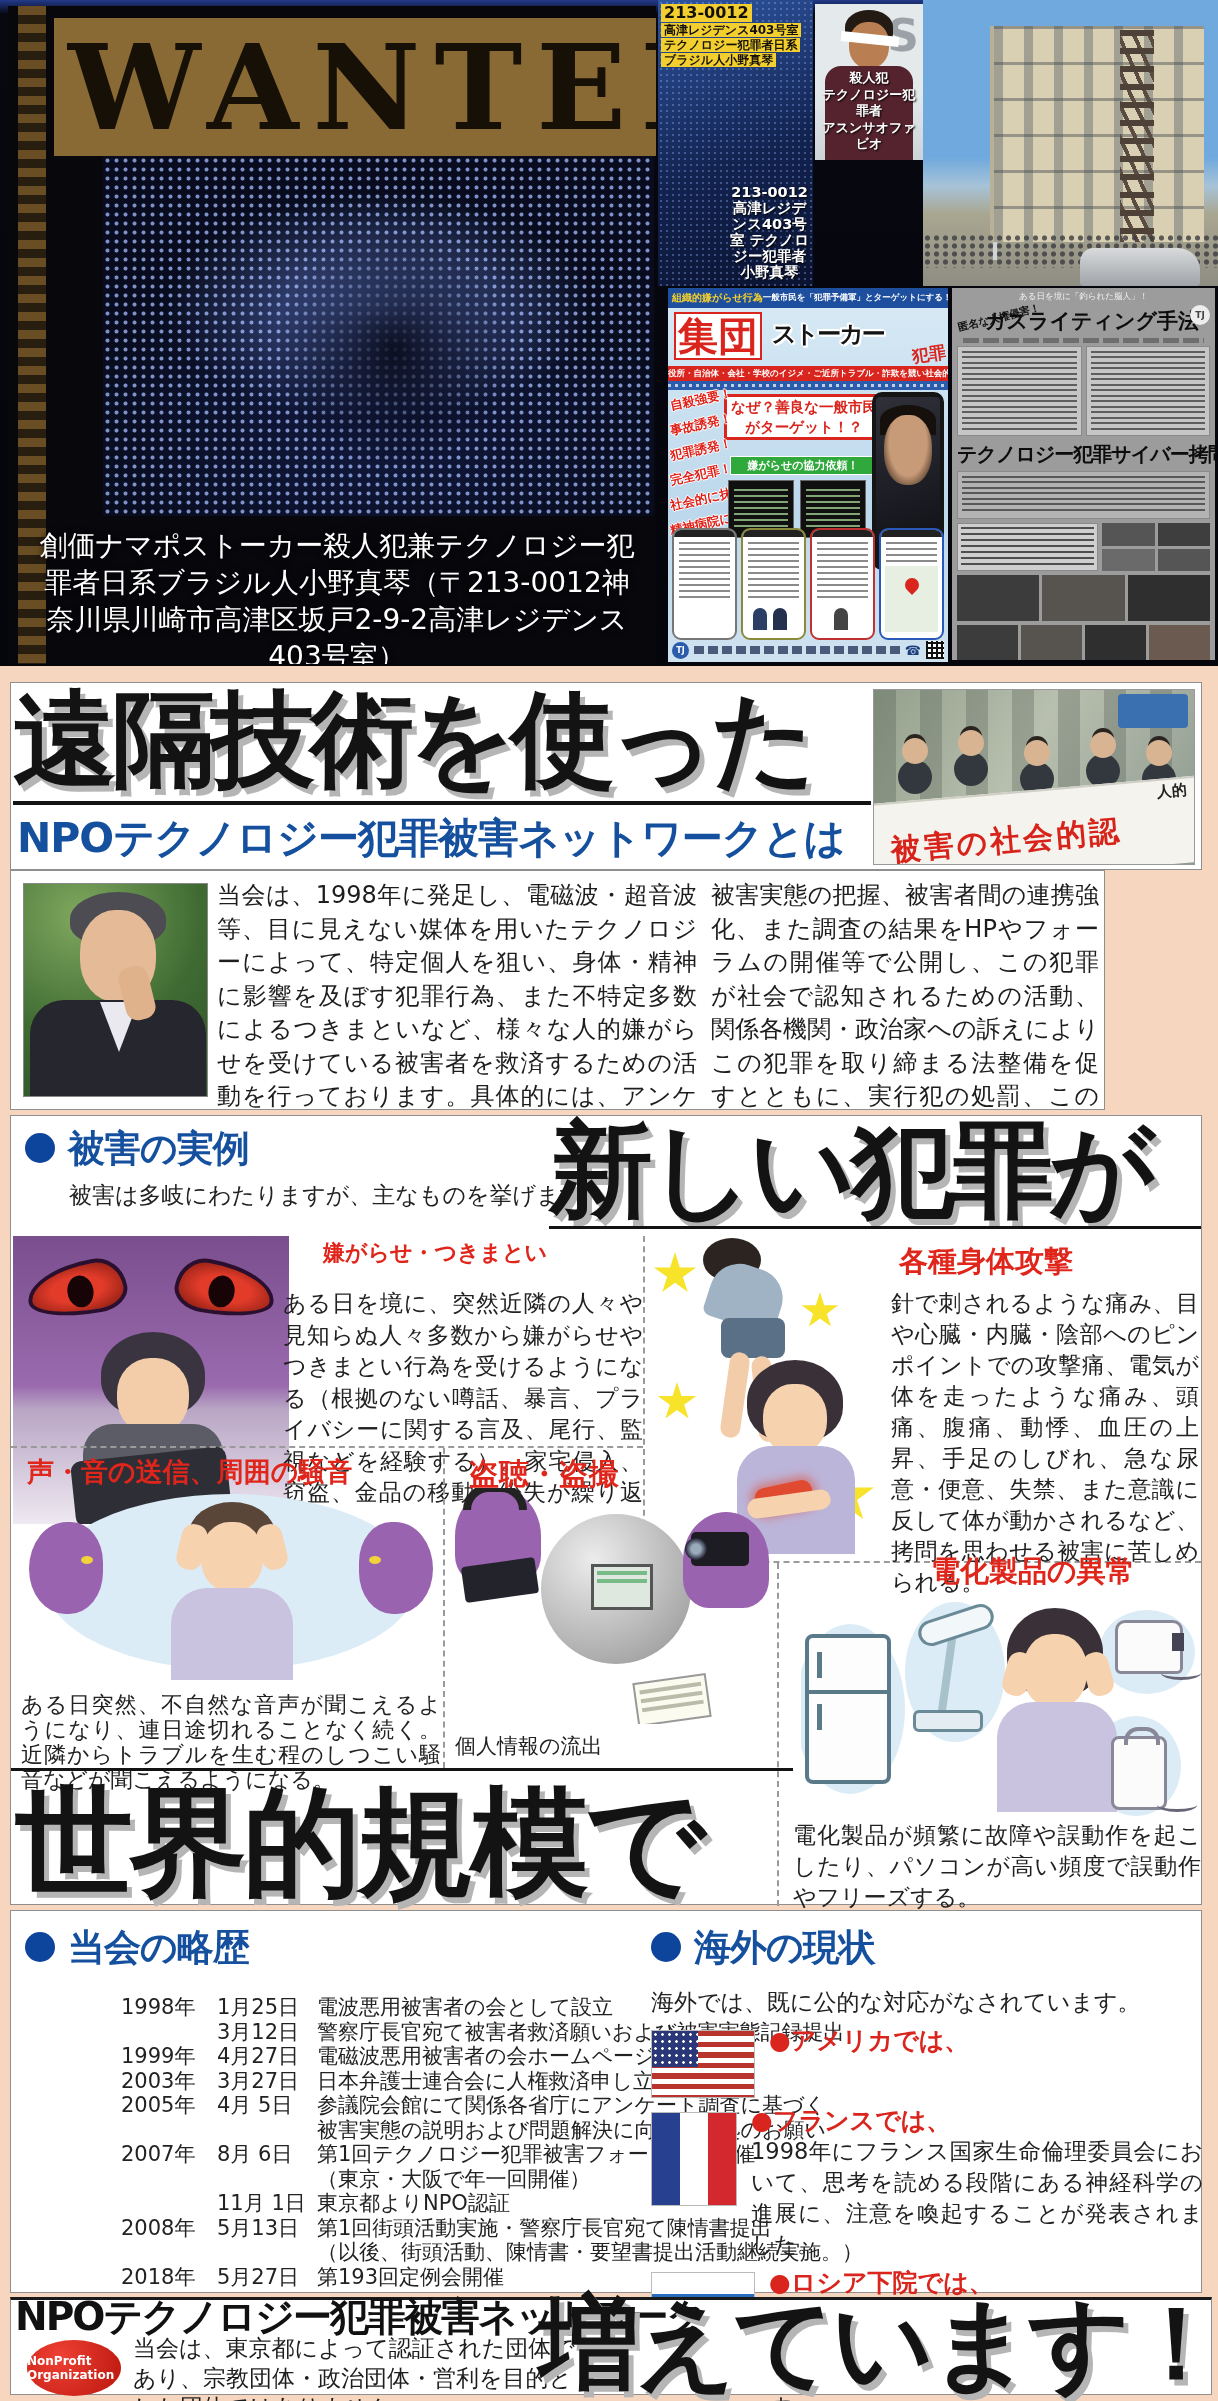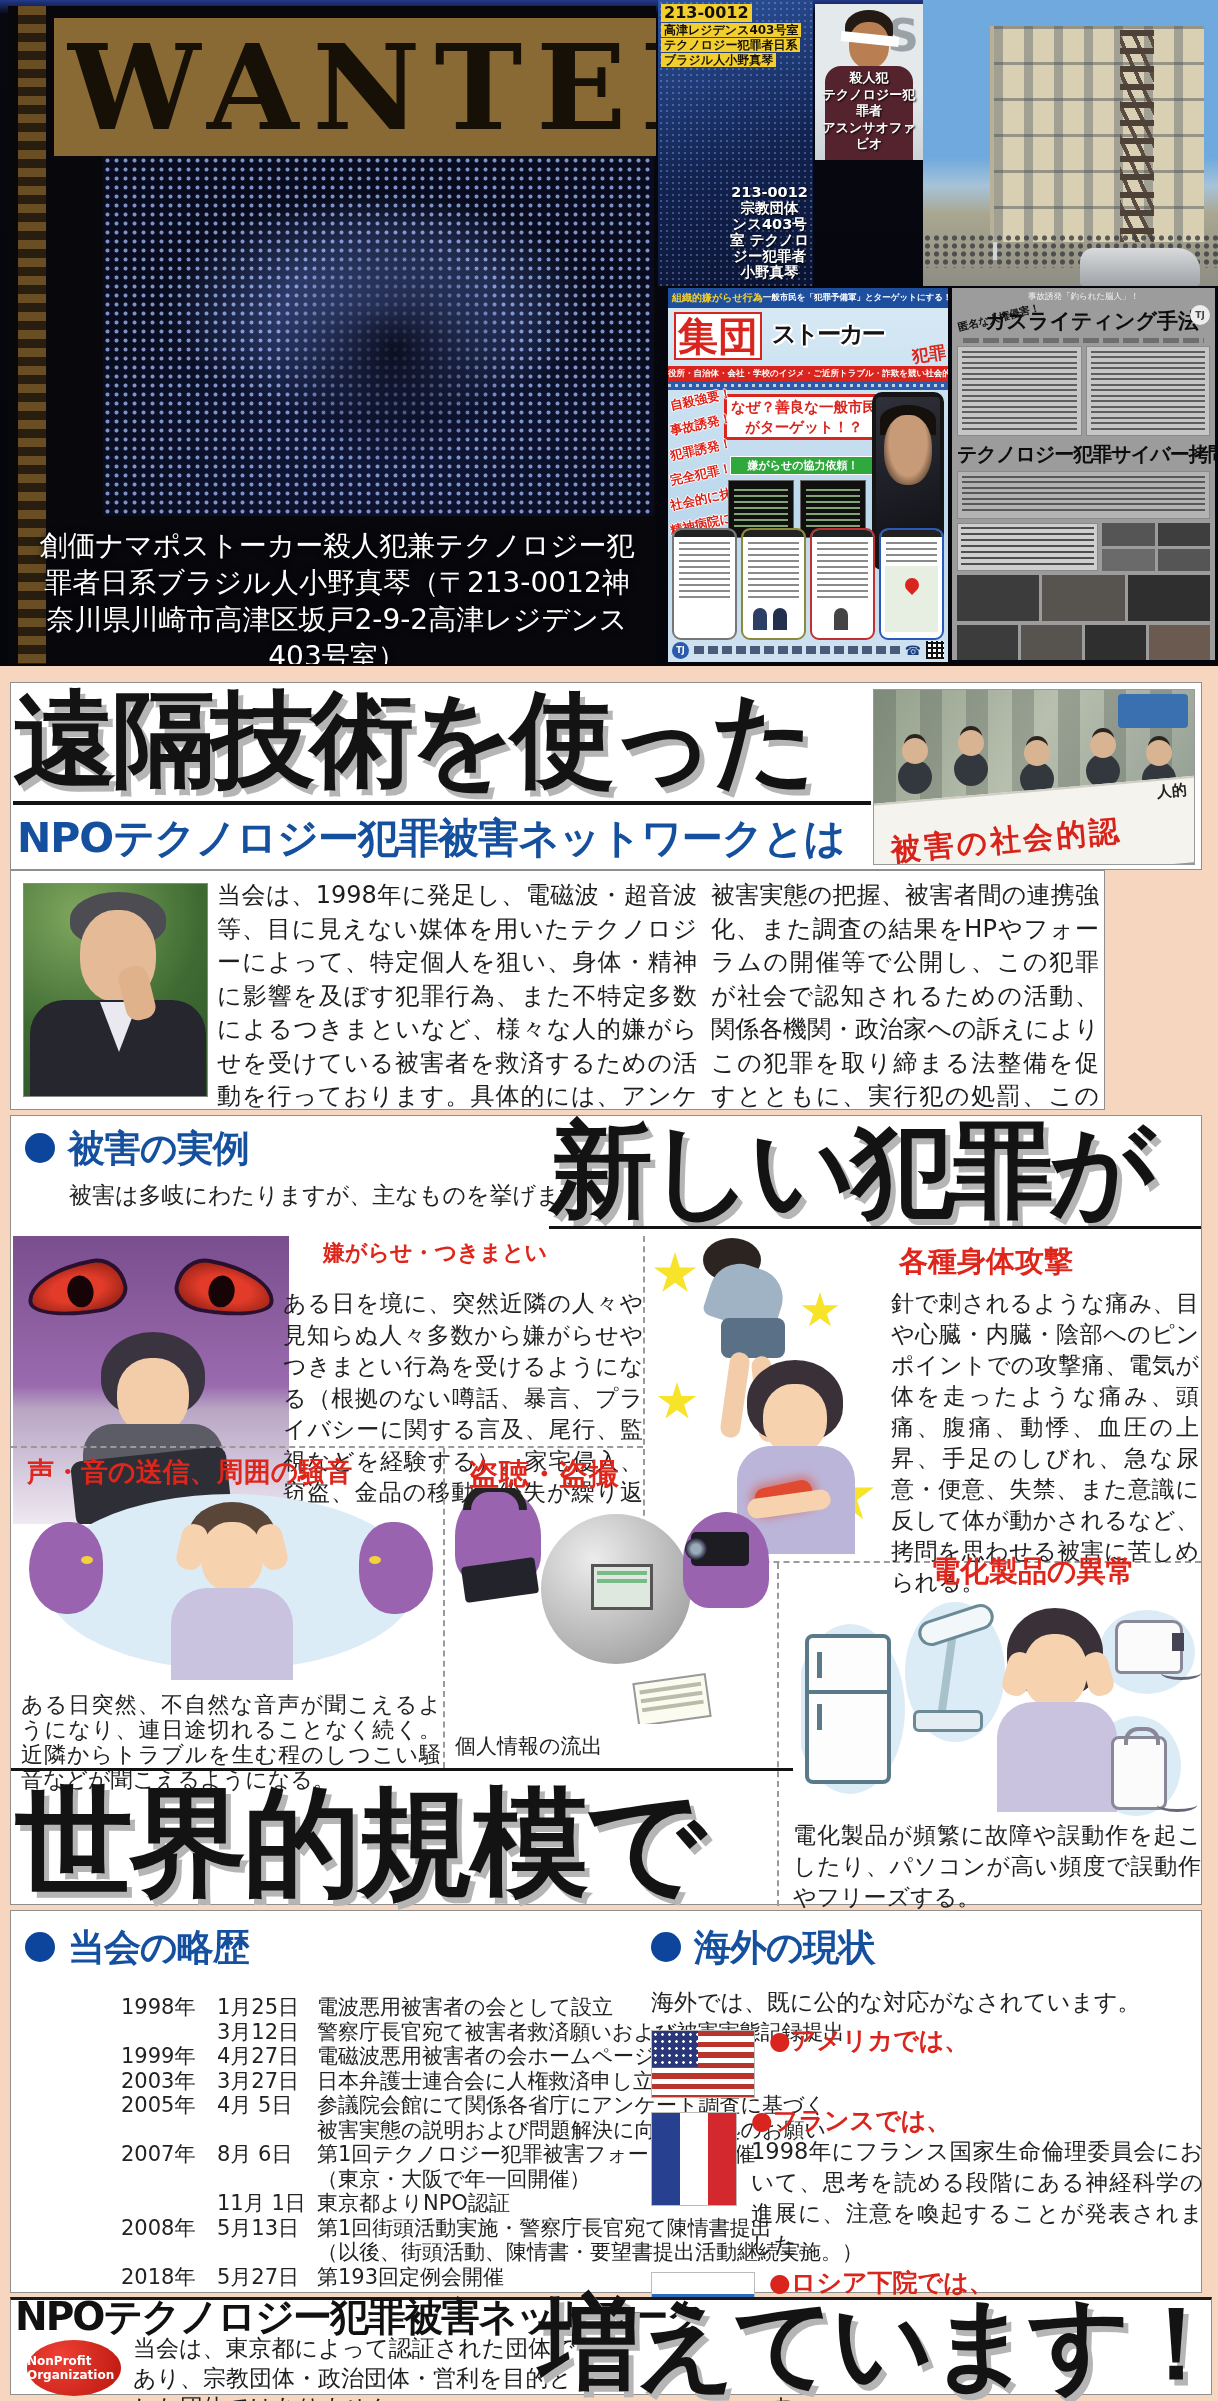--- a/index.html
+++ b/index.html
@@ -276,21 +276,21 @@
 
     <div class="photo1">
       <div class="ylabels">
         <span class="yl yl-big">213-0012</span>
         <span class="yl">高津レジデンス403号室</span>
         <span class="yl">テクノロジー犯罪者日系</span>
         <span class="yl">ブラジル人小野真琴</span>
       </div>
       <div class="wlabels">
         <div>213-0012</div>
-        <div>宗教団体</div>
+        <div>高津レジデ</div>
         <div>ンス403号</div>
         <div>室 テクノロ</div>
         <div>ジー犯罪者</div>
         <div>小野真琴</div>
       </div>
     </div>
 
     <div class="suspect">
       <div class="s-bannerletter">S</div>
       <div class="s-hair"></div>
@@ -379,21 +379,21 @@
       </div>
       <div class="sf-foot">
         <span class="sf-logo">TJ</span>
         <i></i>
         <span class="sf-tel">☎</span>
         <span class="sf-qr"></span>
       </div>
     </div>
 
     <div class="gflyer">
-      <div class="gf-topline">事故誘発「釣られた脳人」！</div>
+      <div class="gf-topline">ある日を境に「釣られた脳人」！</div>
       <div class="gf-titlerow">
         <span class="gf-slant">匿名な人権侵害！</span>
         <span class="gf-title">ガスライティング手法</span>
         <span class="gf-logo">TJ</span>
       </div>
       <div class="gf-sub"></div>
       <div class="gf-cols">
         <div class="gf-col">
             <i></i>
           </div>

